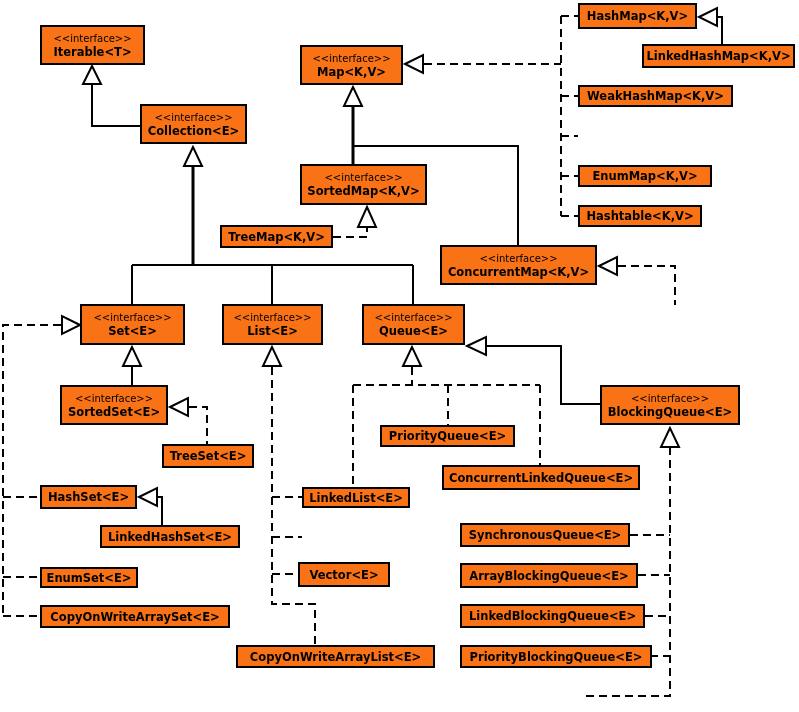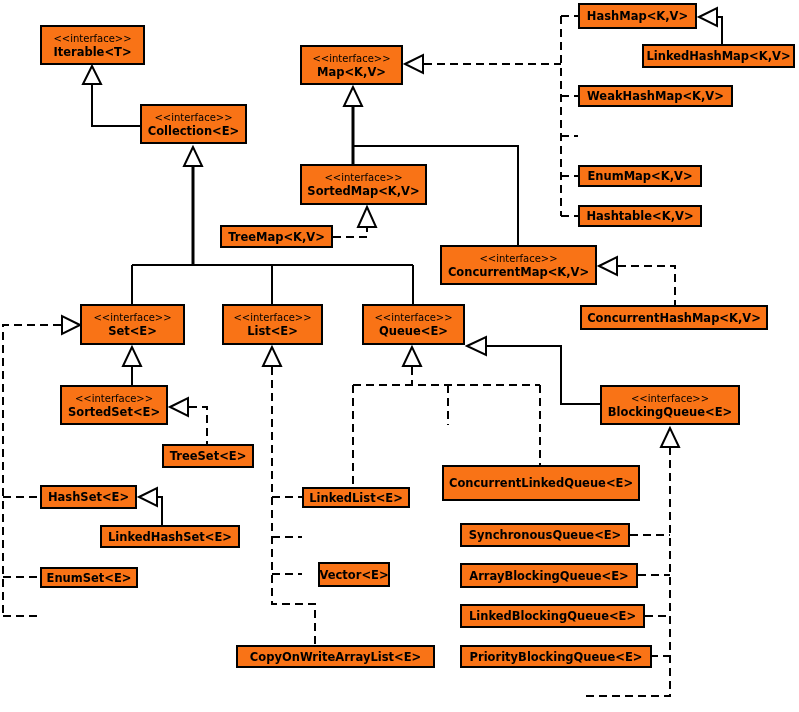--- a/index.html
+++ b/index.html
@@ -162,54 +162,57 @@
 
   <div class="box cls" style="left:578px;top:3px;width:119px;height:26px">
     <div class="nm">HashMap&lt;K,V&gt;</div>
   </div>
   <div class="box cls" style="left:578px;top:85px;width:155px;height:22px">
     <div class="nm">WeakHashMap&lt;K,V&gt;</div>
   </div>
   <div class="box cls" style="left:642px;top:44px;width:153px;height:24px">
     <div class="nm">LinkedHashMap&lt;K,V&gt;</div>
   </div>
-  <div class="box cls" style="left:578px;top:165px;width:124px;height:22px">
+  <div class="box cls" style="left:578px;top:165px;width:134px;height:22px">
     <div class="nm">EnumMap&lt;K,V&gt;</div>
   </div>
   <div class="box cls" style="left:578px;top:205px;width:124px;height:22px">
     <div class="nm">Hashtable&lt;K,V&gt;</div>
   </div>
   <div class="box cls" style="left:220px;top:225px;width:113px;height:23px">
     <div class="nm">TreeMap&lt;K,V&gt;</div>
   </div>
-  <div class="box cls" style="left:580px;top:305px;width:188px;height:25px">
-    <div class="nm">ConcurrentHashMap&lt;K,V&gt;</div>
-  </div>
   <div class="box cls" style="left:162px;top:444px;width:92px;height:24px">
     <div class="nm">TreeSet&lt;E&gt;</div>
   </div>
   <div class="box cls" style="left:40px;top:485px;width:97px;height:24px">
     <div class="nm">HashSet&lt;E&gt;</div>
   </div>
   <div class="box cls" style="left:100px;top:525px;width:140px;height:23px">
     <div class="nm">LinkedHashSet&lt;E&gt;</div>
   </div>
   <div class="box cls" style="left:40px;top:567px;width:98px;height:21px">
     <div class="nm">EnumSet&lt;E&gt;</div>
   </div>
+  <div class="box cls" style="left:40px;top:605px;width:190px;height:23px">
+    <div class="nm">CopyOnWriteArraySet&lt;E&gt;</div>
+  </div>
   <div class="box cls" style="left:302px;top:487px;width:108px;height:21px">
     <div class="nm">LinkedList&lt;E&gt;</div>
   </div>
-  <div class="box cls" style="left:318px;top:562px;width:72px;height:25px">
+  <div class="box cls" style="left:298px;top:562px;width:92px;height:25px">
     <div class="nm">Vector&lt;E&gt;</div>
   </div>
   <div class="box cls" style="left:236px;top:645px;width:199px;height:23px">
     <div class="nm">CopyOnWriteArrayList&lt;E&gt;</div>
   </div>
-  <div class="box cls" style="left:442px;top:465px;width:198px;height:36px">
+  <div class="box cls" style="left:380px;top:425px;width:135px;height:22px">
+    <div class="nm">PriorityQueue&lt;E&gt;</div>
+  </div>
+  <div class="box cls" style="left:442px;top:465px;width:198px;height:25px">
     <div class="nm">ConcurrentLinkedQueue&lt;E&gt;</div>
   </div>
   <div class="box cls" style="left:460px;top:523px;width:170px;height:24px">
     <div class="nm">SynchronousQueue&lt;E&gt;</div>
   </div>
   <div class="box cls" style="left:460px;top:563px;width:178px;height:25px">
     <div class="nm">ArrayBlockingQueue&lt;E&gt;</div>
   </div>
   <div class="box cls" style="left:460px;top:604px;width:185px;height:24px">
     <div class="nm">LinkedBlockingQueue&lt;E&gt;</div>

